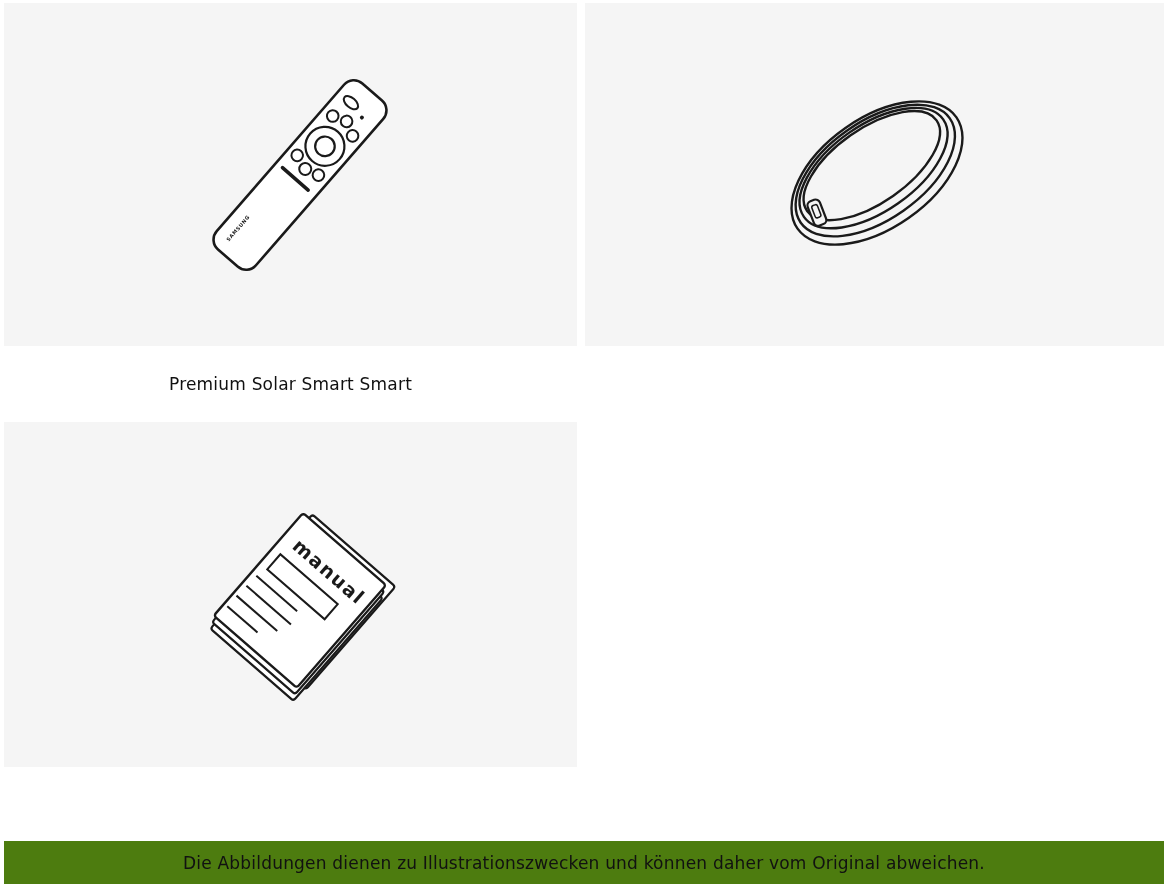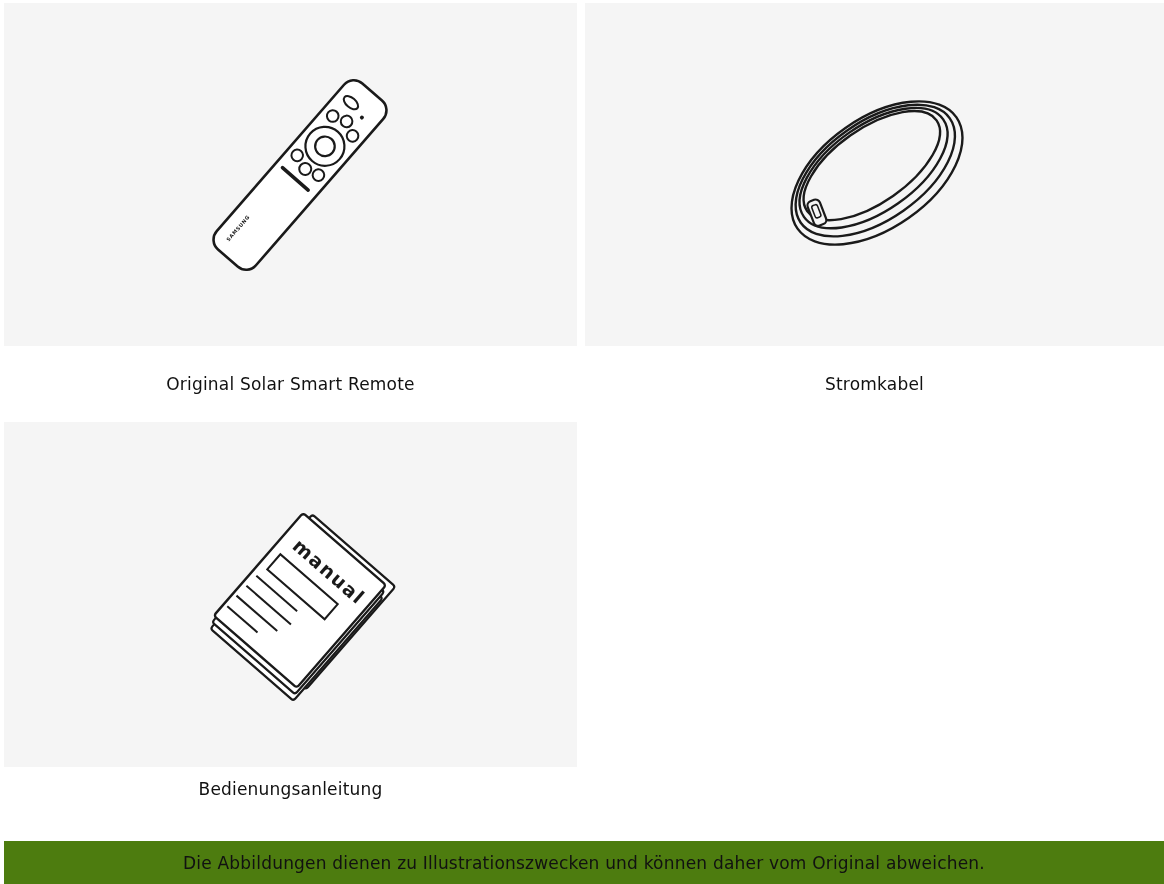--- a/index.html
+++ b/index.html
@@ -85,22 +85,21 @@
           <rect class="fg" x="-6.5" y="-13" width="13" height="26" rx="4.5" stroke-width="2.2"></rect>
           <rect class="ln" x="-3" y="-8" width="6" height="13" rx="2" stroke-width="1.5"></rect>
         </g>
       </g>
     </svg>
   </div>
 
 </div>
 
 <div class="row label-row1">
-  <div class="label-cell cell-left-w">Original Solar Smart Remote</div>
-  <div class="label-cell cell-right-w">Stromkabel</div>
+  <div class="label-cell cell-left-w">Premium Solar Smart Smart</div>
 </div>
 
 <div class="row row2">
 
   <div class="cell cell-left">
     <svg width="573" height="345" viewBox="0 0 573 345">
       <g transform="translate(299,91) rotate(41)">
 
         <rect class="fw" x="8" y="-5" width="110" height="136" rx="3" stroke-width="2.2"></rect>
 
@@ -120,21 +119,20 @@
           <line x1="4" y1="120" x2="44" y2="120"></line>
         </g>
       </g>
     </svg>
   </div>
 
   <div class="cell cell-right cell-empty"></div>
 </div>
 
 <div class="row label-row2">
-  <div class="label-cell cell-left-w">Bedienungsanleitung</div>
   <div class="label-cell cell-right-w"></div>
 </div>
 
 <div class="spacer"></div>
 
 <div class="footer-bar">
   <span>Die Abbildungen dienen zu Illustrationszwecken und können daher vom Original abweichen.</span>
 </div>
 
 </body></html>

